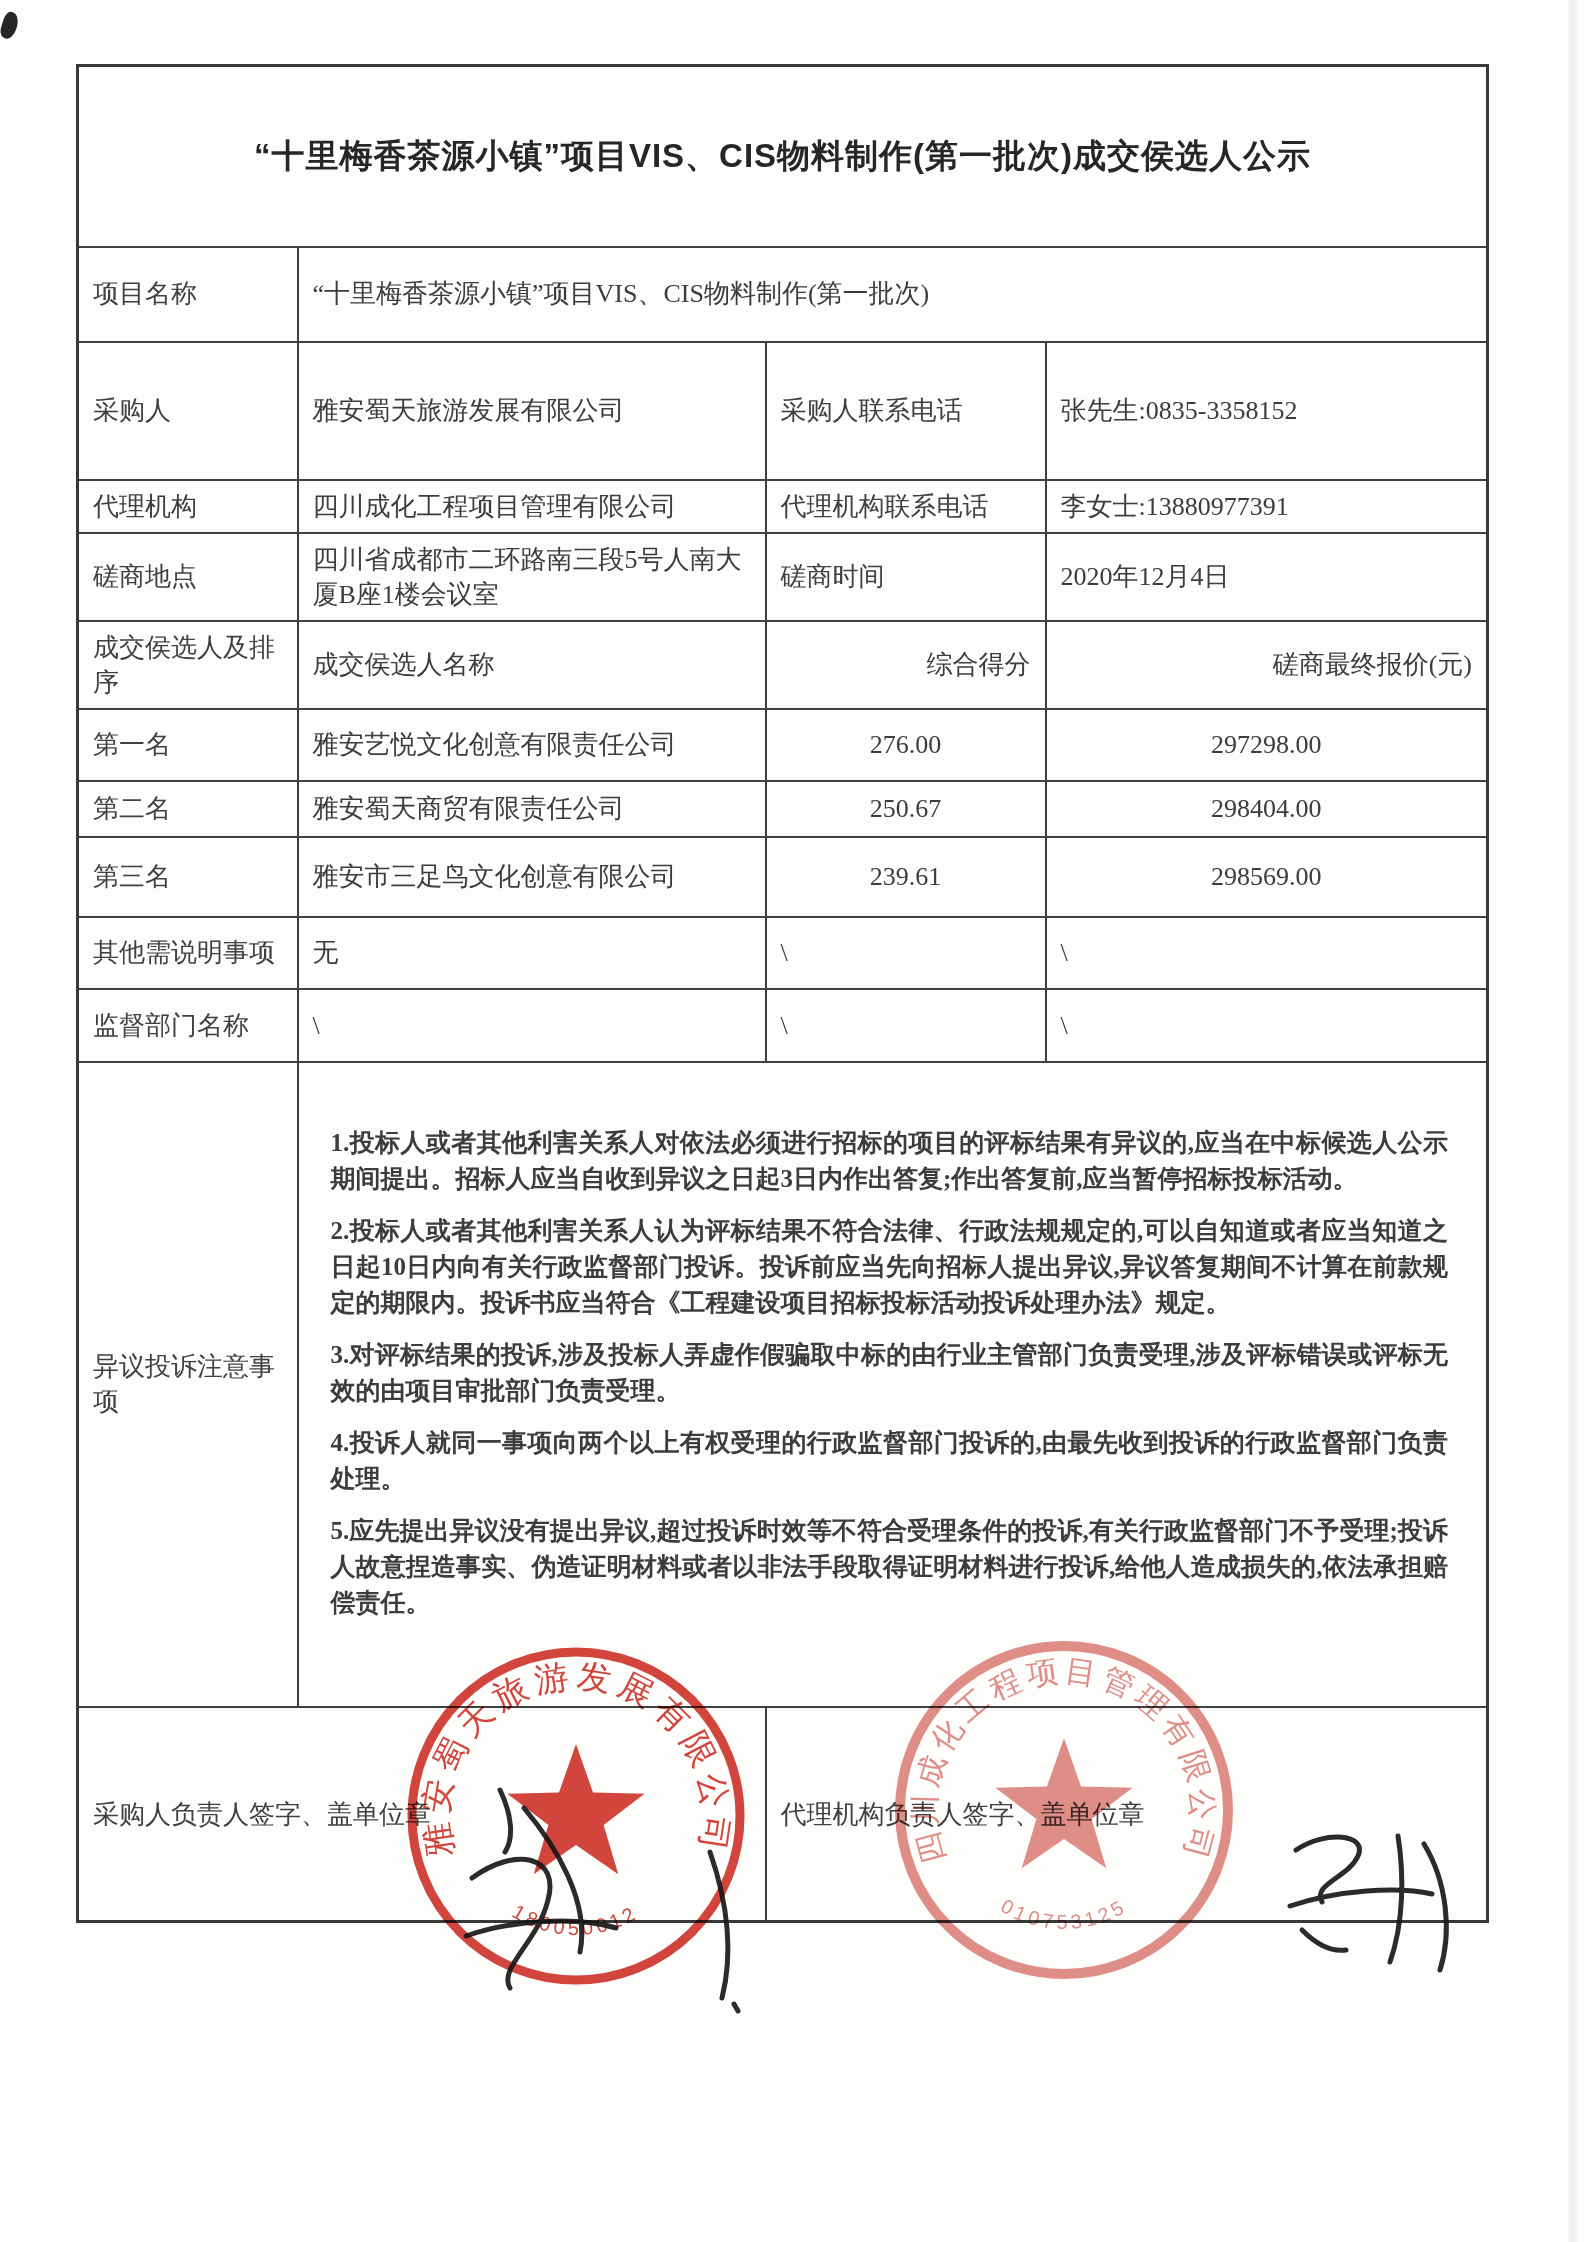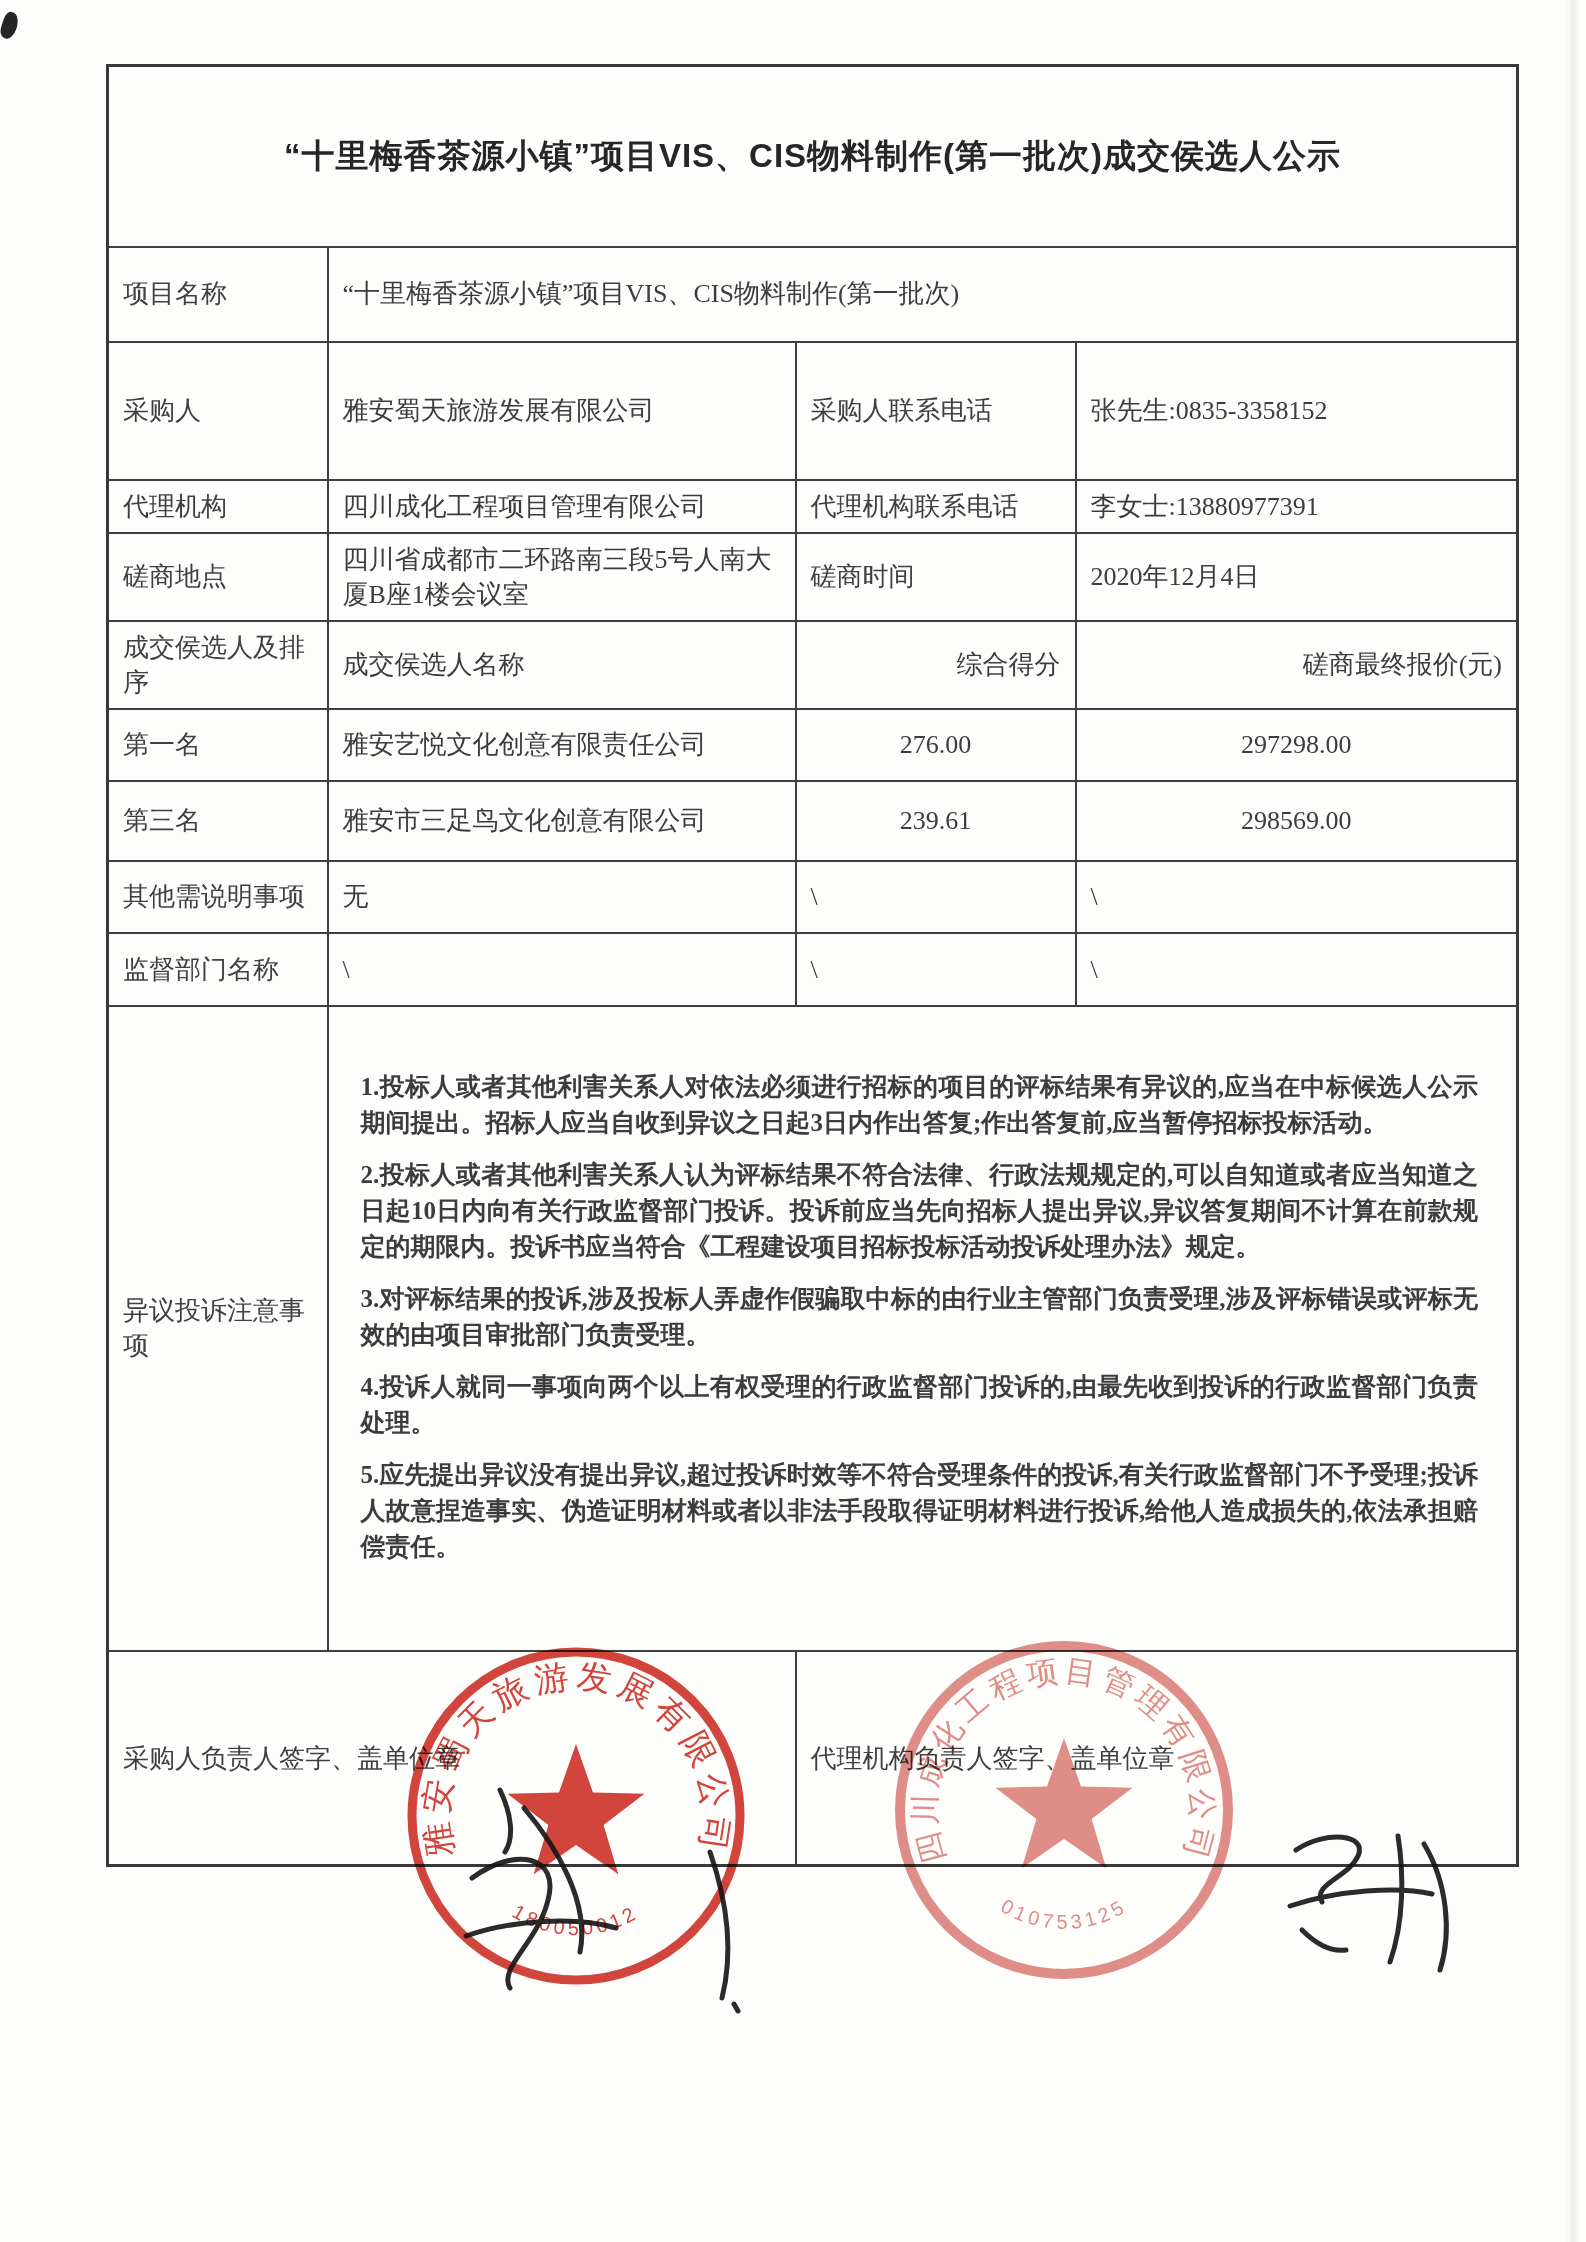--- a/index.html
+++ b/index.html
@@ -11,21 +11,21 @@
   }
   .page{position:relative;width:1586px;height:2242px;background:#fdfdfc;overflow:hidden;}
 
   
   .edge-streak{position:absolute;top:0;right:6px;width:14px;height:2242px;
     background:linear-gradient(to right,rgba(0,0,0,0),rgba(0,0,0,0.06),rgba(0,0,0,0));}
   .corner-mark{position:absolute;left:2px;top:12px;width:15px;height:27px;background:#262626;
     border-radius:40% 60% 55% 45%;transform:rotate(18deg);}
 
   table.doc{
-    position:absolute;left:106px;top:64px;width:1410px;
+    position:absolute;left:76px;top:64px;width:1410px;
     border-collapse:collapse;table-layout:fixed;
     border:3px solid #383838;
   }
   td{
     border:2px solid #3f3f3f;
     padding:8px 14px;
     font-size:26px;
     vertical-align:middle;
     color:#3c3c3c;
     word-break:break-all;
@@ -102,20 +102,26 @@
       <td class="ctr">磋商最终报价(元)</td>
     </tr>
 
     <tr style="height:72px">
       <td class="lab">第一名</td>
       <td>雅安艺悦文化创意有限责任公司</td>
       <td class="num">276.00</td>
       <td class="num">297298.00</td>
     </tr>
 
+    <tr style="height:56px">
+      <td class="lab">第二名</td>
+      <td>雅安蜀天商贸有限责任公司</td>
+      <td class="num">250.67</td>
+      <td class="num">298404.00</td>
+    </tr>
 
     <tr style="height:80px">
       <td class="lab">第三名</td>
       <td>雅安市三足鸟文化创意有限公司</td>
       <td class="num">239.61</td>
       <td class="num">298569.00</td>
     </tr>
 
     <tr style="height:72px">
       <td class="lab">其他需说明事项</td>

